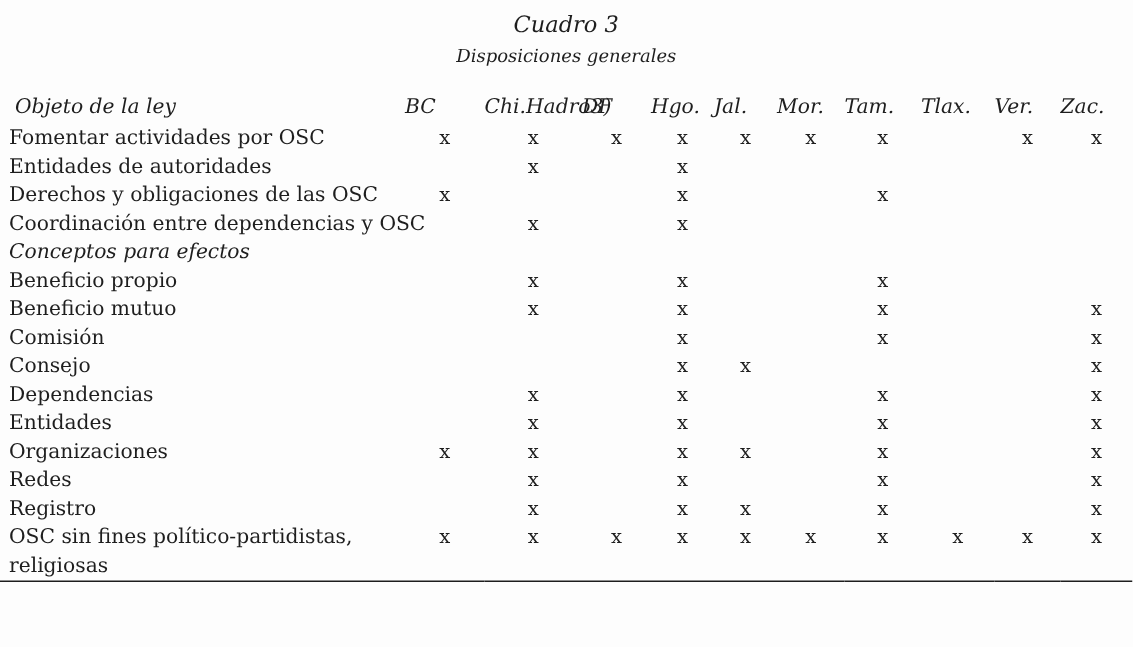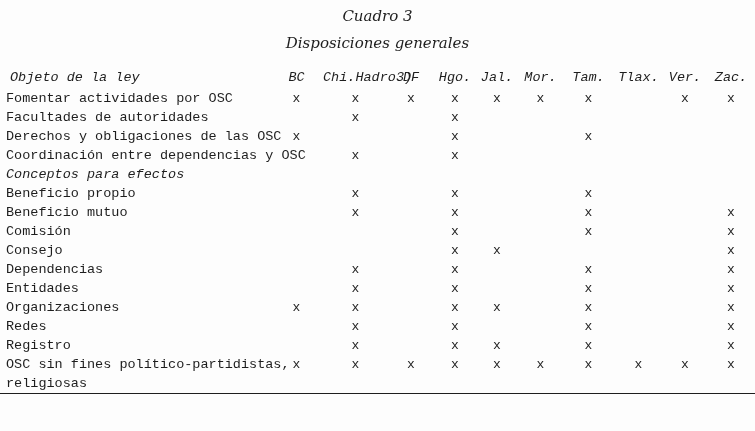--- a/index.html
+++ b/index.html
@@ -22,47 +22,46 @@
   }
   .title {
     text-align: center;
     font-style: italic;
     font-size: 15px;
     line-height: 20px;
   }
   .subtitle {
     text-align: center;
     font-style: italic;
-    font-size: 15px;
+    font-size: 12px;
     line-height: 20px;
-    margin-top: 7px;
+    margin-top: 1px;
   }
   table.provisions {
     width: 755px;
     margin-top: 12px;
     border-collapse: collapse;
     table-layout: fixed;
     border-bottom: 1.5px solid #1e1e1e;
-    font-family: Liberation Mono, monospace;
   }
   thead th {
     font-weight: normal;
     font-style: italic;
     font-size: 13.5px;
     height: 24px;
     vertical-align: middle;
     padding: 0;
     white-space: nowrap;
   }
   thead th.label-col {
     text-align: left;
     padding-left: 10px;
   }
   thead th.state-col {
-    text-align: center;
+    text-align: left;
   }
   tbody td {
     padding: 0;
     font-size: 13.5px;
     line-height: 19px;
     vertical-align: top;
   }
   td.row-label {
     text-align: left;
     padding-left: 6px;
@@ -125,21 +124,21 @@
           <td class="mark-cell">x</td>
           <td class="mark-cell">x</td>
           <td class="mark-cell">x</td>
           <td class="mark-cell">x</td>
           <td class="mark-cell"></td>
           <td class="mark-cell">x</td>
           <td class="mark-cell">x</td>
         </tr>
         <tr>
           <td class="row-label">
-            <div>Facultades de autoridades</div>
+            <div>Entidades de autoridades</div>
           </td>
           <td class="mark-cell"></td>
           <td class="mark-cell">x</td>
           <td class="mark-cell"></td>
           <td class="mark-cell">x</td>
           <td class="mark-cell"></td>
           <td class="mark-cell"></td>
           <td class="mark-cell"></td>
           <td class="mark-cell"></td>
           <td class="mark-cell"></td>

